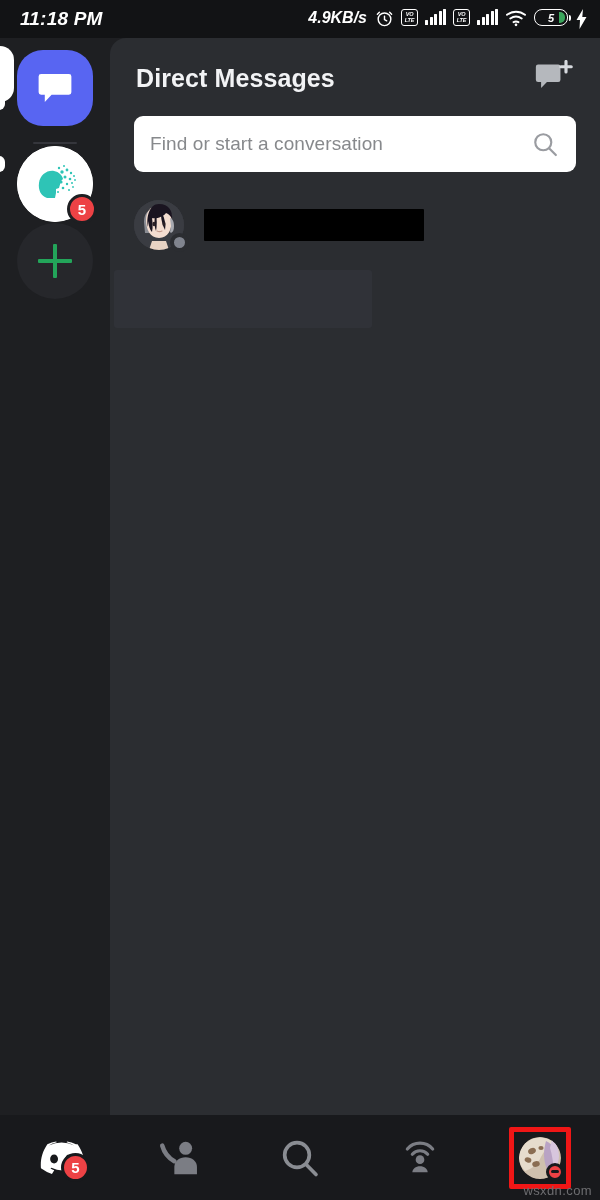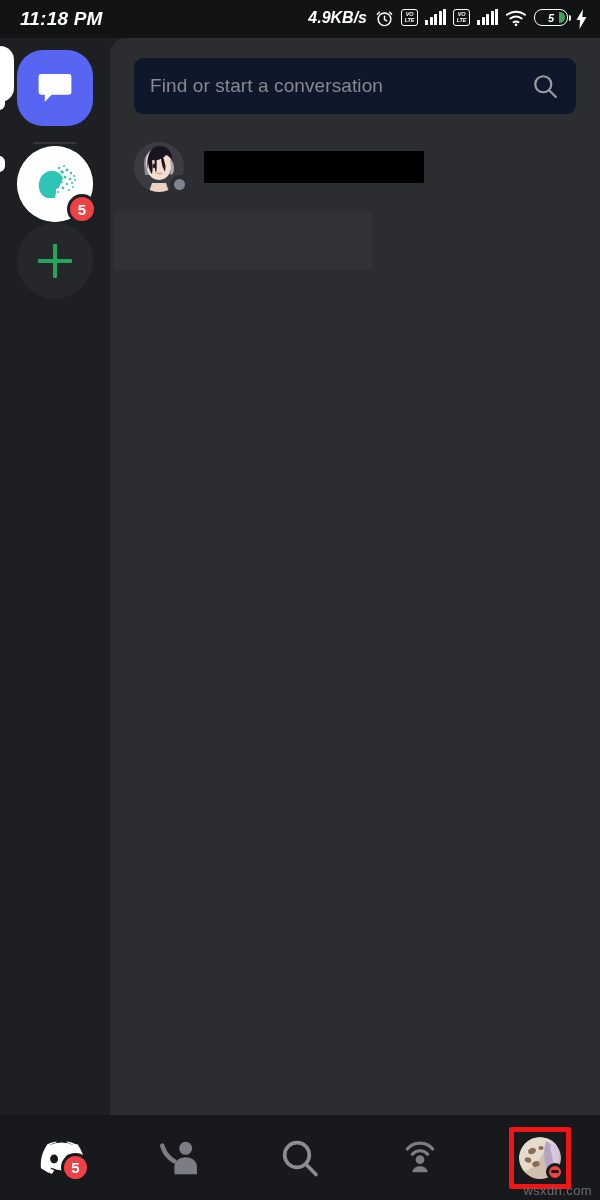--- a/index.html
+++ b/index.html
@@ -233,21 +233,21 @@
     color: #f2f3f5;
     font-size: 25px;
     font-weight: bold;
     letter-spacing: 0.1px;
   }
   .new-dm-icon { width: 40px; height: 36px; }
 
   .search-wrap {
     margin: 20px 24px 0 24px;
     height: 56px;
-    background: #0f172a;
+    background: #ffffff;
     border-radius: 9px;
     display: flex;
     align-items: center;
     padding: 0 18px 0 16px;
   }
   .search-input {
     flex: 1;
     color: #87898c;
     font-size: 19px;
     letter-spacing: 0.1px;
@@ -474,20 +474,29 @@
       <span class="badge">5</span>
     </div>
 
     <div class="add-btn">
       <span class="plus"></span>
     </div>
   </div>
 
   <div class="main">
 
+    <div class="main-header">
+      <div class="main-title">Direct Messages</div>
+      <div class="new-dm-icon">
+        <svg width="40" height="36" viewBox="0 0 26 24">
+          <path d="M2.4 3h13.4a1.5 1.5 0 0 1 1.5 1.5v8.6a1.5 1.5 0 0 1-1.5 1.5H8.3l-3.9 4v-4H2.4A1.5 1.5 0 0 1 .9 13.1V4.5A1.5 1.5 0 0 1 2.4 3z" fill="#b5b8bd"></path>
+          <path d="M21 1v7M17.5 4.5h7" stroke="#d6d9de" stroke-width="2.1" stroke-linecap="round" fill="none"></path>
+        </svg>
+      </div>
+    </div>
 
     <div class="search-wrap">
       <div class="search-input" placeholder="Find or start a conversation">Find or start a conversation</div>
       <span class="search-icon">
         <svg width="26" height="26" viewBox="0 0 24 24">
           <circle cx="10.4" cy="10.4" r="7.4" fill="none" stroke="#9a9ca1" stroke-width="2"></circle>
           <path d="M16 16.2 22 22.2" stroke="#9a9ca1" stroke-width="2" stroke-linecap="round"></path>
         </svg>
       </span>
     </div>

